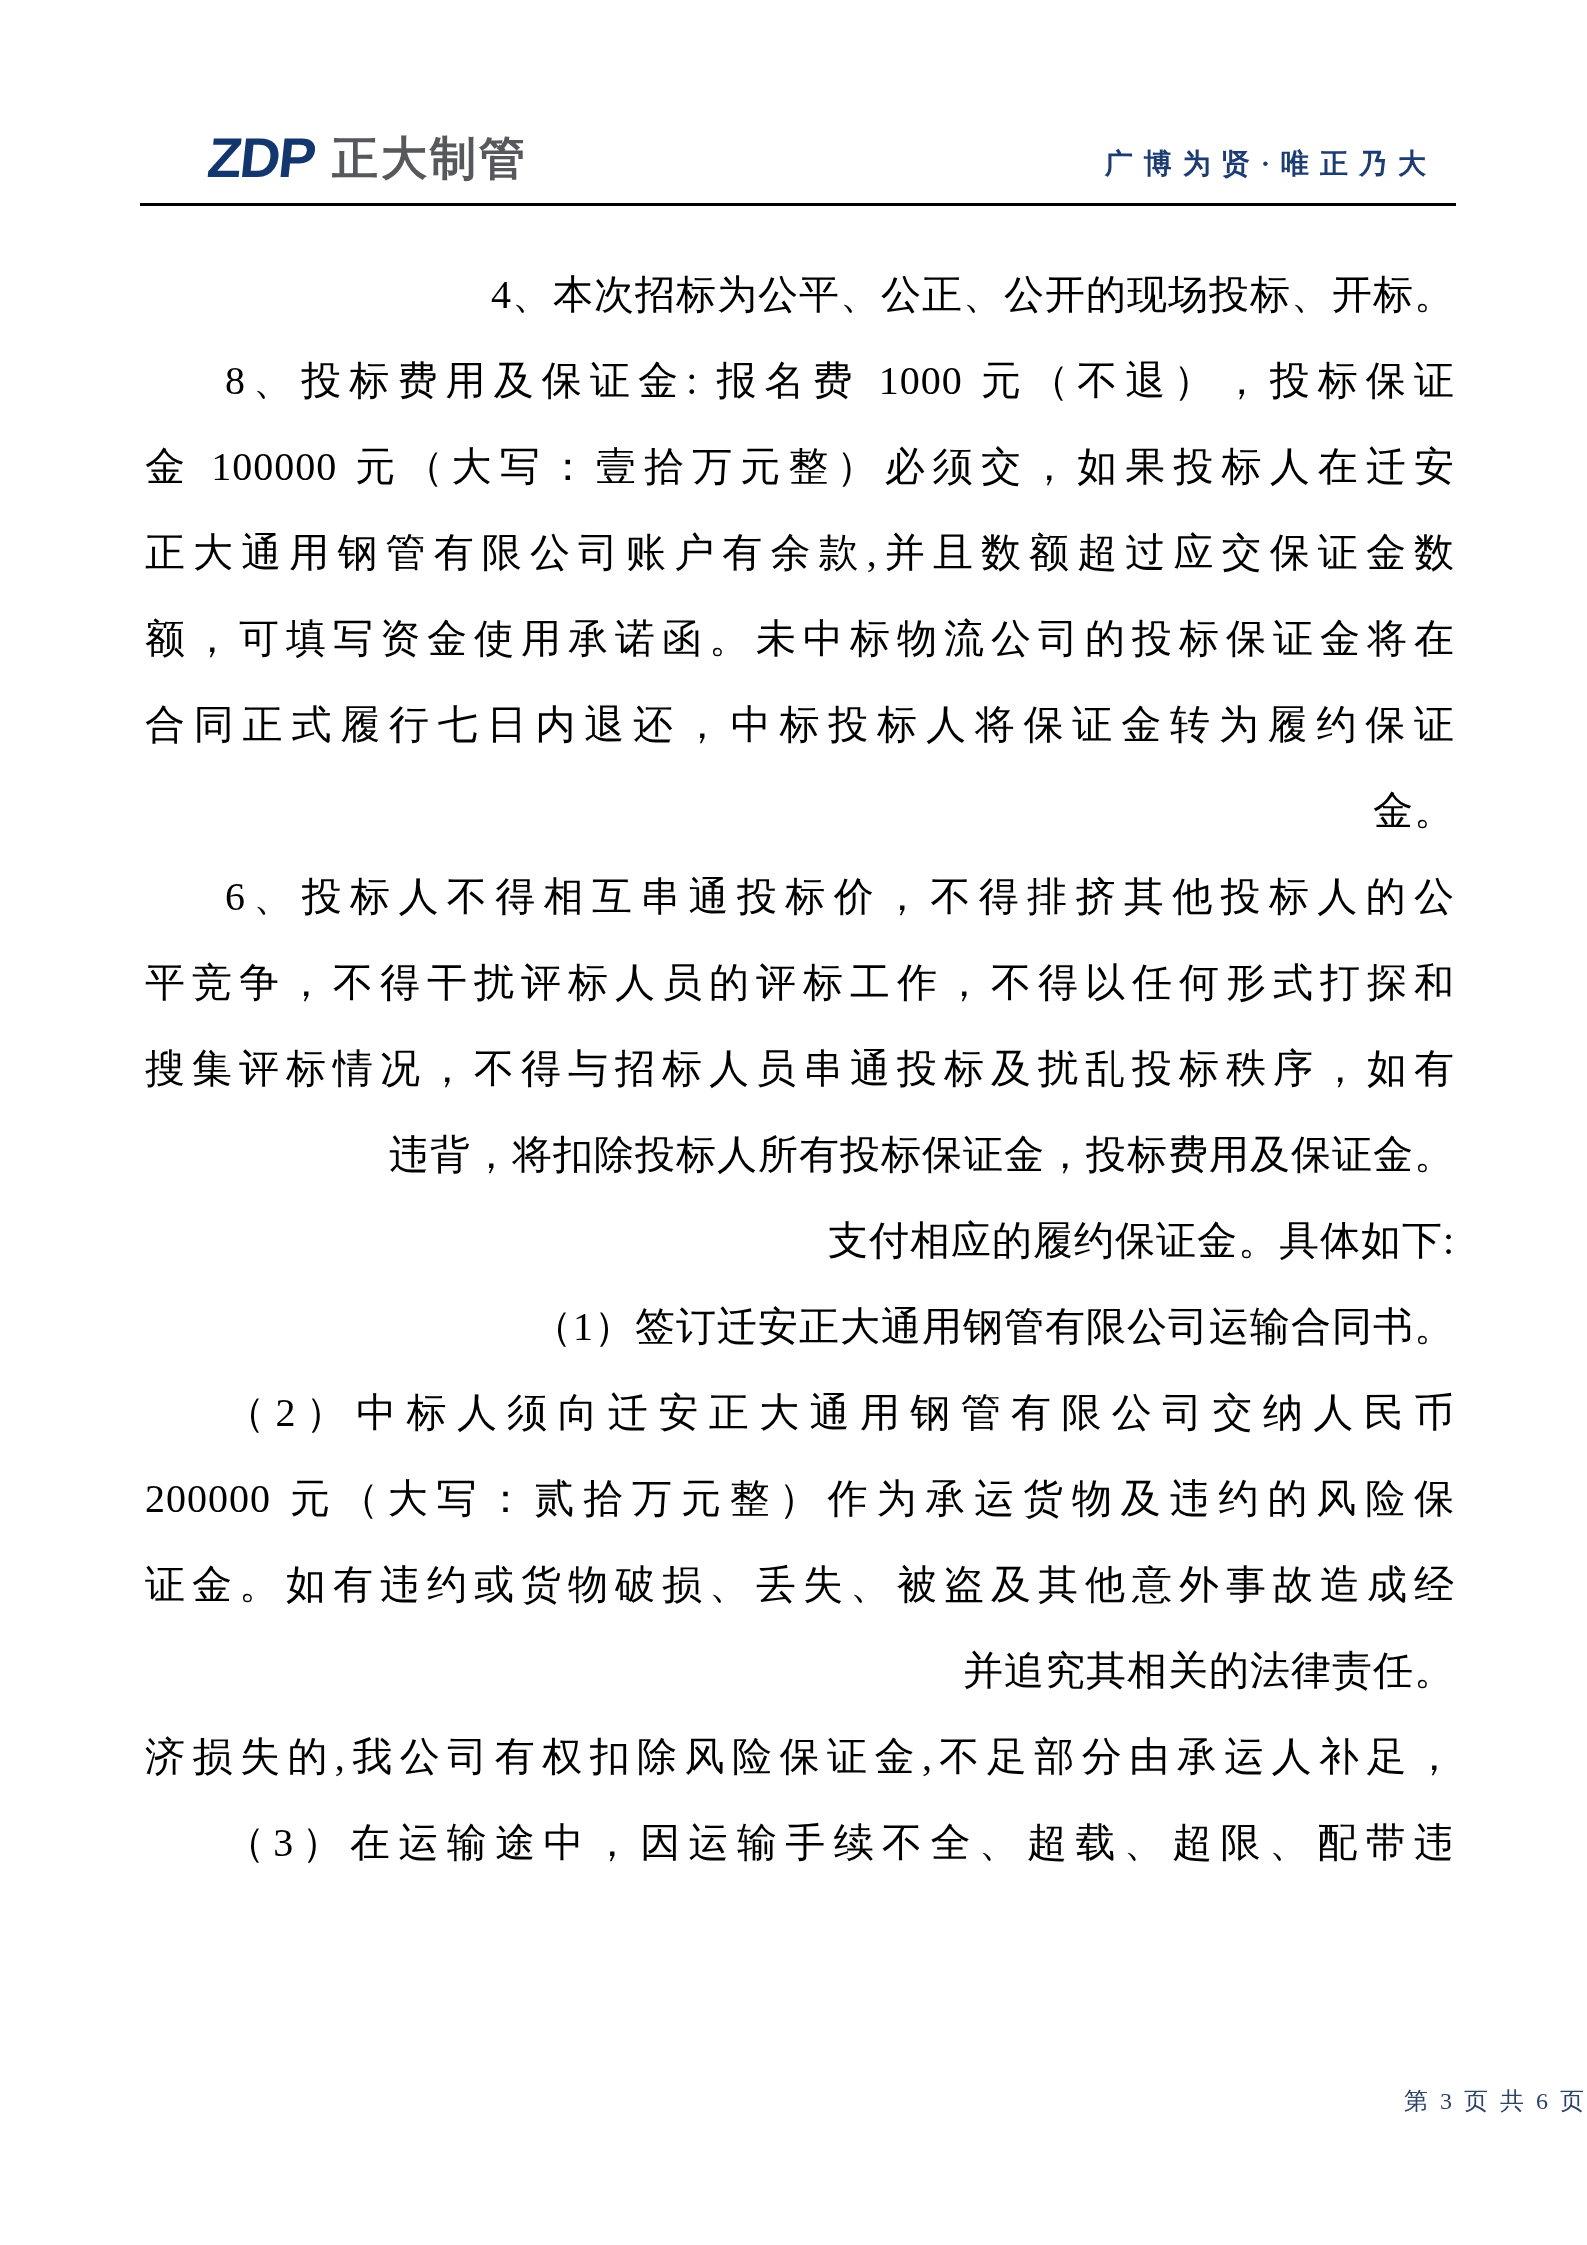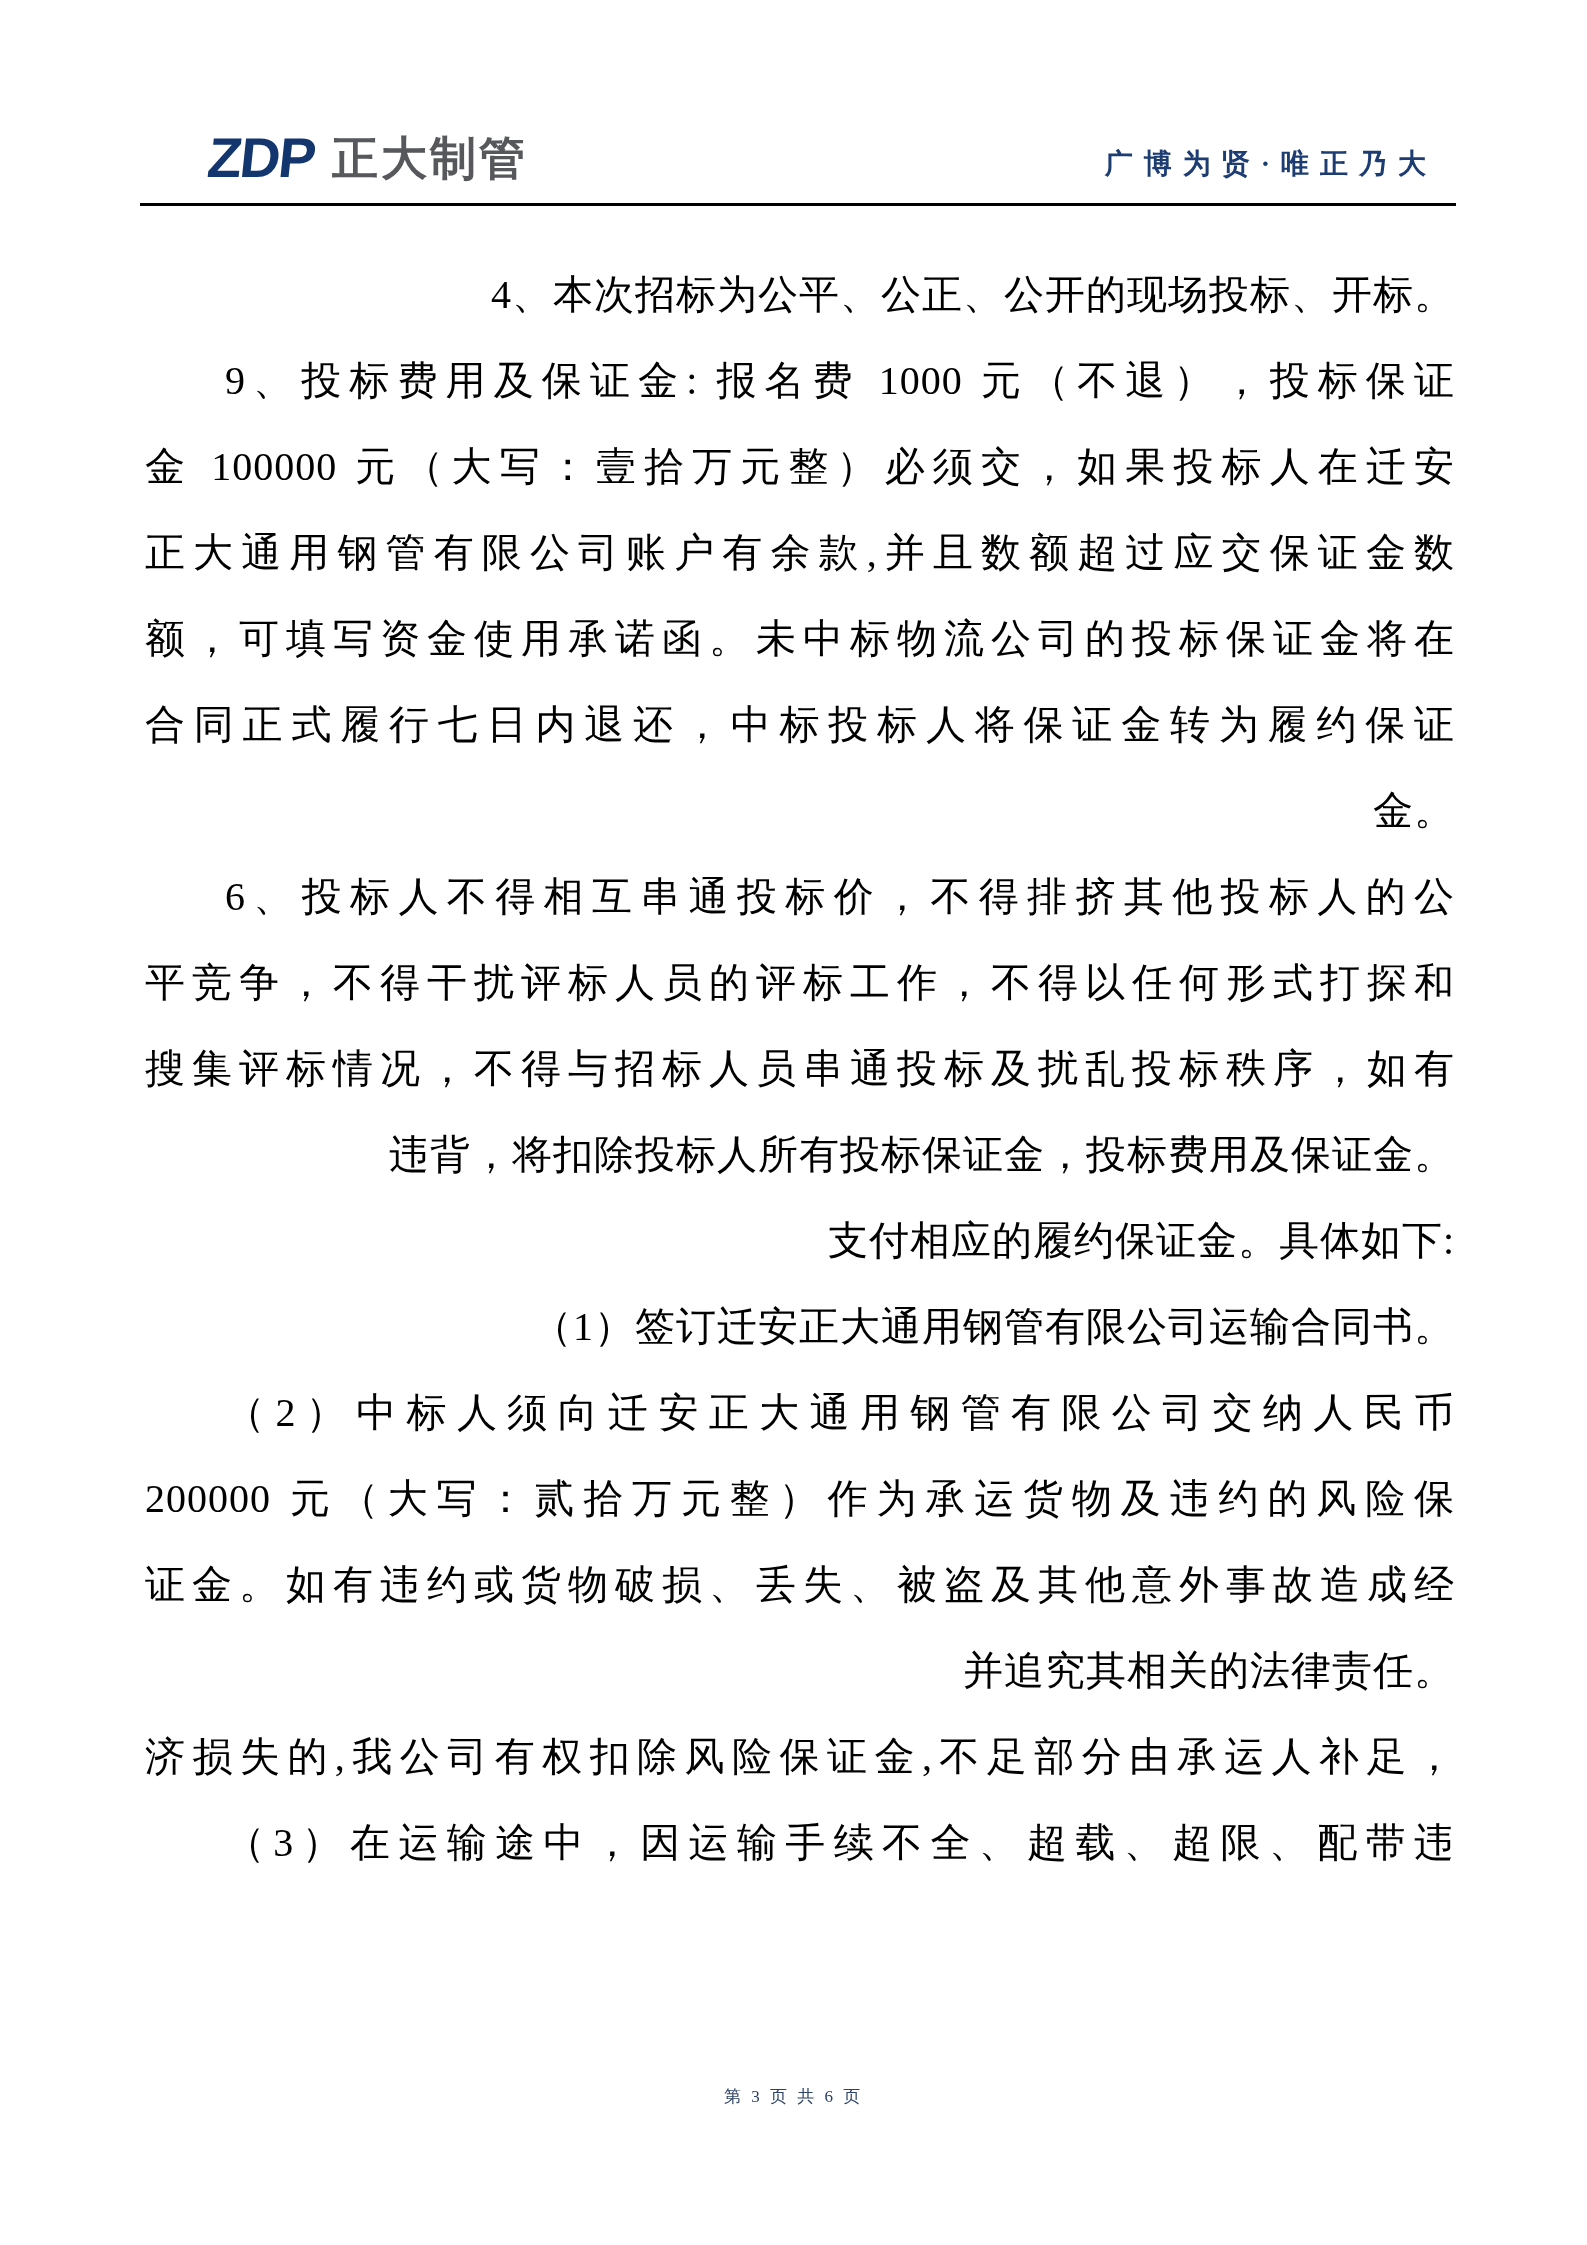--- a/index.html
+++ b/index.html
@@ -77,42 +77,42 @@
     text-align-last: justify;
     text-justify: inter-character;
   }
   .text-line.indent { text-indent: 2em; }
 
   
   .footer {
     position: absolute;
     left: 0; top: 2085px;
     width: 100%;
-    text-align: center;
-    font-size: 17px;
+    text-align: right;
+    font-size: 24px;
     letter-spacing: 3px;
   }
 </style>
 </head>
 <body>
 
 <div class="page">
 
   <div class="header">
     <div class="logo-block">
       <span class="logo-zdp" style="color: rgb(20, 54, 111);">ZDP</span>
       <span class="logo-brand" style="color: rgb(87, 88, 92);">正大制管</span>
     </div>
     <div class="slogan" style="color: rgb(28, 60, 114);">广博为贤·唯正乃大</div>
     <div class="header-rule"></div>
   </div>
 
   <div class="doc-body" style="color: rgb(0, 0, 0);">
       <div class="text-line indent">4、本次招标为公平、公正、公开的现场投标、开标。</div>
-      <div class="text-line indent justify">9、投标费用及保证金: 报名费 1000 元（不退），投标保证</div>
+      <div class="text-line indent justify">8、投标费用及保证金: 报名费 1000 元（不退），投标保证</div>
       <div class="text-line justify">金 100000 元（大写：壹拾万元整）必须交，如果投标人在迁安</div>
       <div class="text-line justify">正大通用钢管有限公司账户有余款,并且数额超过应交保证金数</div>
       <div class="text-line justify">额，可填写资金使用承诺函。未中标物流公司的投标保证金将在</div>
       <div class="text-line justify">合同正式履行七日内退还，中标投标人将保证金转为履约保证</div>
       <div class="text-line">金。</div>
       <div class="text-line indent justify">6、投标人不得相互串通投标价，不得排挤其他投标人的公</div>
       <div class="text-line justify">平竞争，不得干扰评标人员的评标工作，不得以任何形式打探和</div>
       <div class="text-line justify">搜集评标情况，不得与招标人员串通投标及扰乱投标秩序，如有</div>
       <div class="text-line">违背，将扣除投标人所有投标保证金，投标费用及保证金。</div>
       <div class="text-line">支付相应的履约保证金。具体如下:</div>

